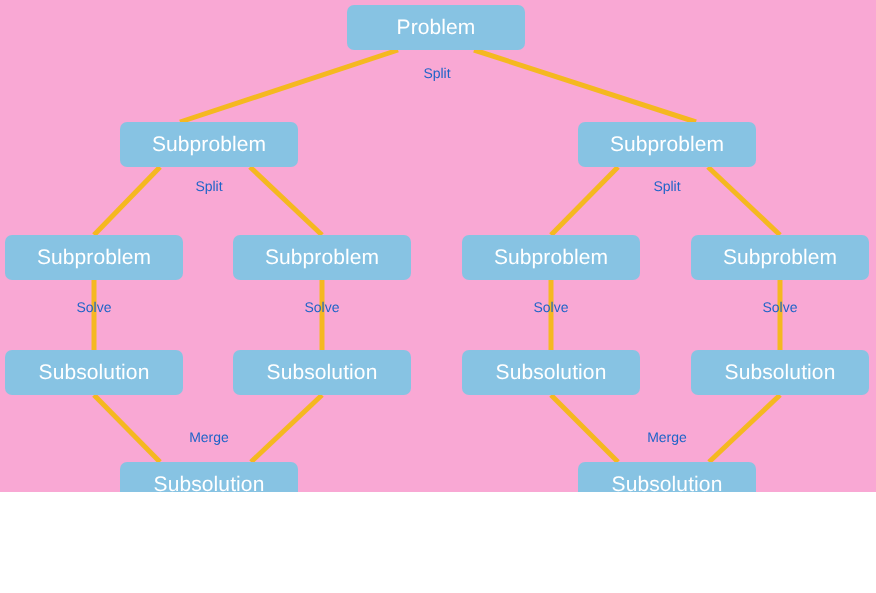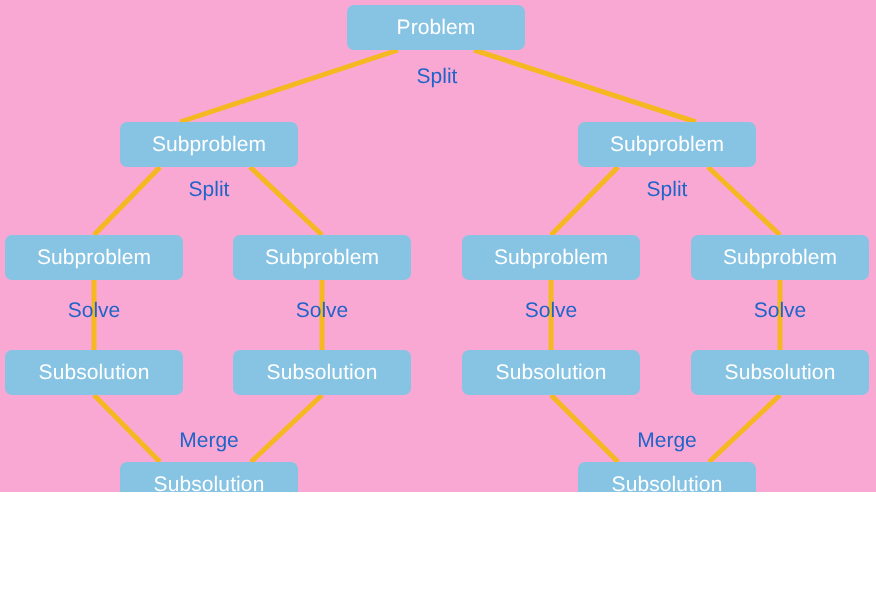--- a/index.html
+++ b/index.html
@@ -39,21 +39,21 @@
     font-weight: 400;
     letter-spacing: 0.1px;
     white-space: nowrap;
     line-height: 1;
     text-rendering: geometricPrecision;
   }
   .edge-label {
     position: absolute;
     z-index: 4;
     color: #1f64c8;
-    font-size: 21px;
+    font-size: 14px;
     font-weight: 400;
     white-space: nowrap;
     line-height: 1;
     transform: translateX(-50%);
     text-rendering: geometricPrecision;
   }
 </style>
 </head>
 <body>
 

